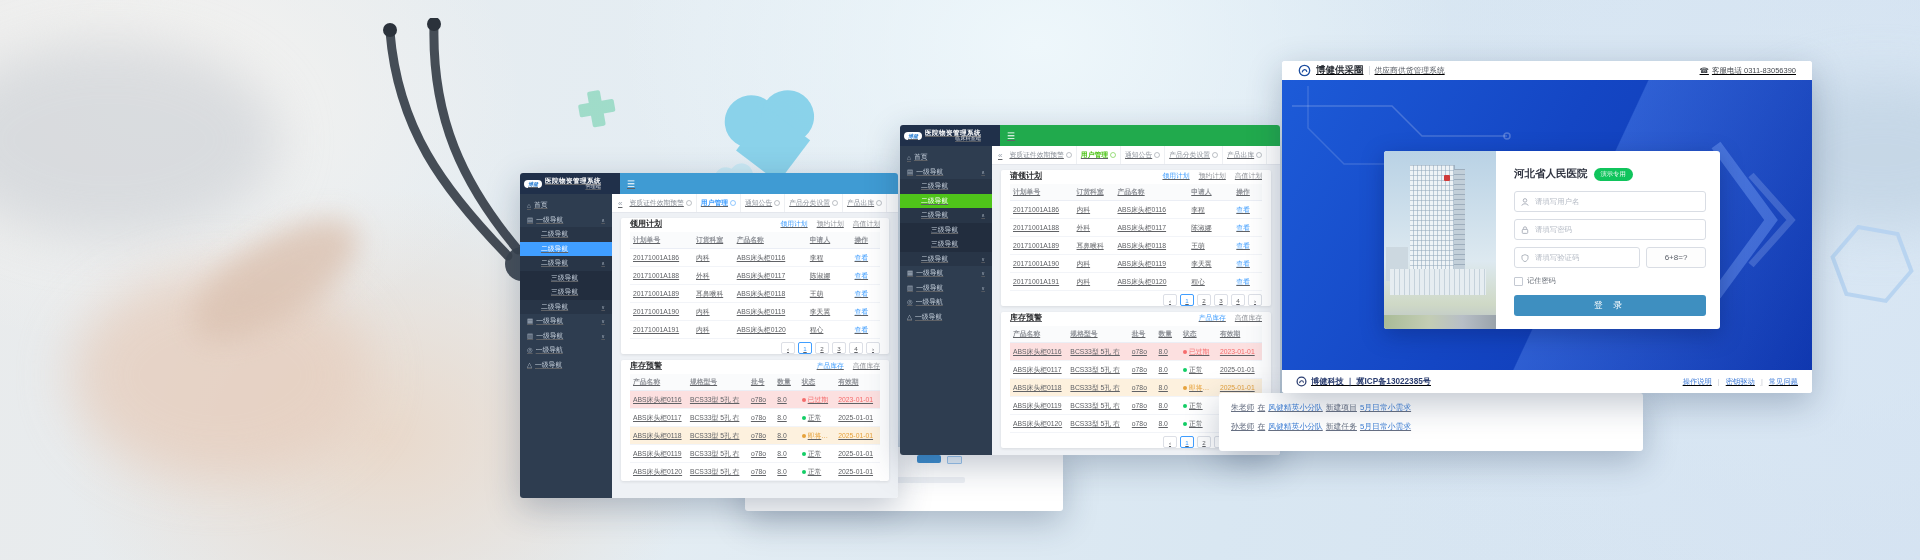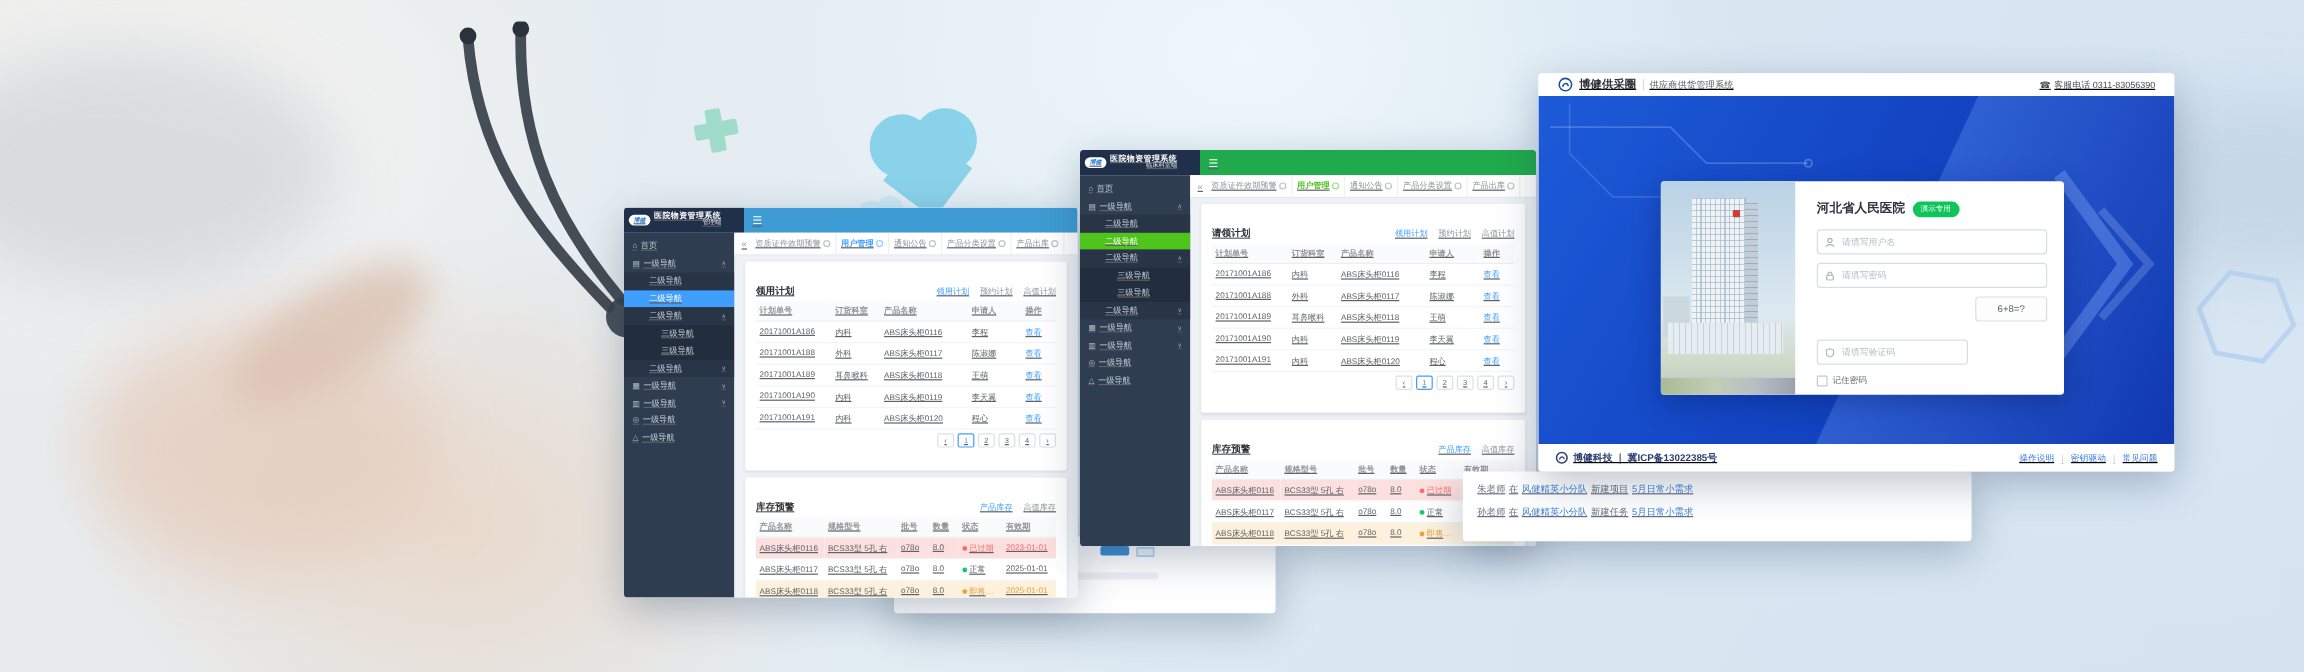--- a/index.html
+++ b/index.html
@@ -33,21 +33,21 @@
   .side-item.lvl2{padding-left:31px;background:#222d3e;}
   .side-item.active{background:var(--hl);color:#fff;}
   .side-caret{margin-left:auto;font-size:5px;opacity:.75;}
   .d-main{flex:1;display:flex;flex-direction:column;background:#eef1f5;min-width:0;}
   .tabbar{height:18px;flex:none;background:#fff;border-bottom:1px solid #e4e7ed;display:flex;align-items:stretch;padding-left:3px;font-size:6.8px;color:#8a9099;overflow:hidden;}
   .collapse{align-self:center;margin:0 3px;font-size:8px;color:#9aa2ad;cursor:pointer;}
   .tab{display:flex;align-items:center;gap:2px;padding:0 4px;border-right:1px solid #eef0f3;white-space:nowrap;cursor:pointer;}
   .tab.active{color:var(--hl);font-weight:bold;}
   .tab-ring{width:4px;height:4px;border:1px solid currentColor;border-radius:50%;opacity:.55;}
   .content{flex:1;padding:5px 9px;display:flex;flex-direction:column;gap:6px;overflow:hidden;}
-  .card{background:#fff;border-radius:2px;box-shadow:0 1px 3px rgba(0,0,0,.09);padding:19px 9px;}
+  .card{background:#fff;border-radius:2px;box-shadow:0 1px 3px rgba(0,0,0,.09);padding:0 9px;}
   .card-head{display:flex;align-items:center;margin-bottom:3px;}
   .card-title{font-size:8px;font-weight:bold;color:#303133;}
   .card-links{margin-left:auto;display:flex;gap:9px;font-size:6.8px;color:#909399;}
   .card-links .lk{cursor:pointer;}
   .card-links .lk0{color:#409eff;}
   table{width:100%;border-collapse:collapse;table-layout:fixed;font-size:6.8px;}
   th{color:#909399;background:#fafbfc;font-weight:bold;text-align:left;padding:3px;border-bottom:1px solid #ebeef5;white-space:nowrap;overflow:hidden;}
   td{padding:3.5px 3px;border-bottom:1px solid #f2f4f8;color:#606266;white-space:nowrap;overflow:hidden;text-overflow:ellipsis;}
   tr.level-danger td{background:#fce0e0;}
   tr.level-warning td{background:#fdf1de;}
@@ -87,21 +87,21 @@
   .bld .ground{position:absolute;left:0;bottom:0;width:100%;height:14px;background:linear-gradient(90deg,#a9bb97 0%,#c3cdb4 40%,#b7bec6 70%,#9aa3ab 100%);}
   .lg-form{flex:1;padding:16px 18px 0 18px;}
   .lg-title-row{display:flex;align-items:center;gap:6px;margin-bottom:10px;}
   .lg-title{font-size:10.5px;font-weight:bold;color:#2f3340;}
   .lg-badge{background:#10c45c;color:#fff;font-size:6.3px;padding:2px 7px;border-radius:8px;}
   .fld{display:flex;align-items:center;gap:4px;height:19px;border:1px solid #d9dde4;border-radius:3px;padding:0 6px;margin-bottom:7px;background:#fff;}
   .fld svg{flex:none;}
   .fld input{border:none;outline:none;flex:1;font-size:7.4px;color:#333;min-width:0;background:transparent;font-family:"Liberation Sans",sans-serif;}
   .fld input::placeholder{color:#b6bcc6;}
   .cap-row{display:flex;gap:6px;}
-  .cap-row .fld{flex:1;margin-top:36px;}
+  .cap-row .fld{flex:1;}
   .cap-box{width:58px;height:19px;flex:none;border:1px solid #d9dde4;border-radius:3px;display:flex;align-items:center;justify-content:center;font-size:8px;color:#5a5f68;cursor:pointer;background:#fdfdfd;}
   .rem-row{display:flex;align-items:center;gap:4px;margin:1px 0 8px;font-size:7.2px;color:#6a7079;}
   .cb{width:7px;height:7px;border:1px solid #c4c9d2;border-radius:1px;background:#fff;cursor:pointer;}
   .lg-btn{width:100%;height:21px;background:#3e8fc0;border:none;border-radius:3px;color:#fff;font-size:9px;letter-spacing:4px;cursor:pointer;font-family:"Liberation Sans",sans-serif;}
   
   #feed{left:1219px;top:393px;width:400px;height:48px;padding:5px 12px;z-index:4;font-size:7.8px;color:#677083;}
   .feed-row{height:19px;display:flex;align-items:center;gap:3px;white-space:nowrap;overflow:hidden;}
   .feed-link{color:#3e7fd6;cursor:pointer;}
   #fragment{left:745px;top:447px;width:318px;height:64px;z-index:1;}
   #fragment .chip{position:absolute;left:172px;top:8px;width:24px;height:8px;background:#3e8fd0;border-radius:2px;cursor:pointer;}

